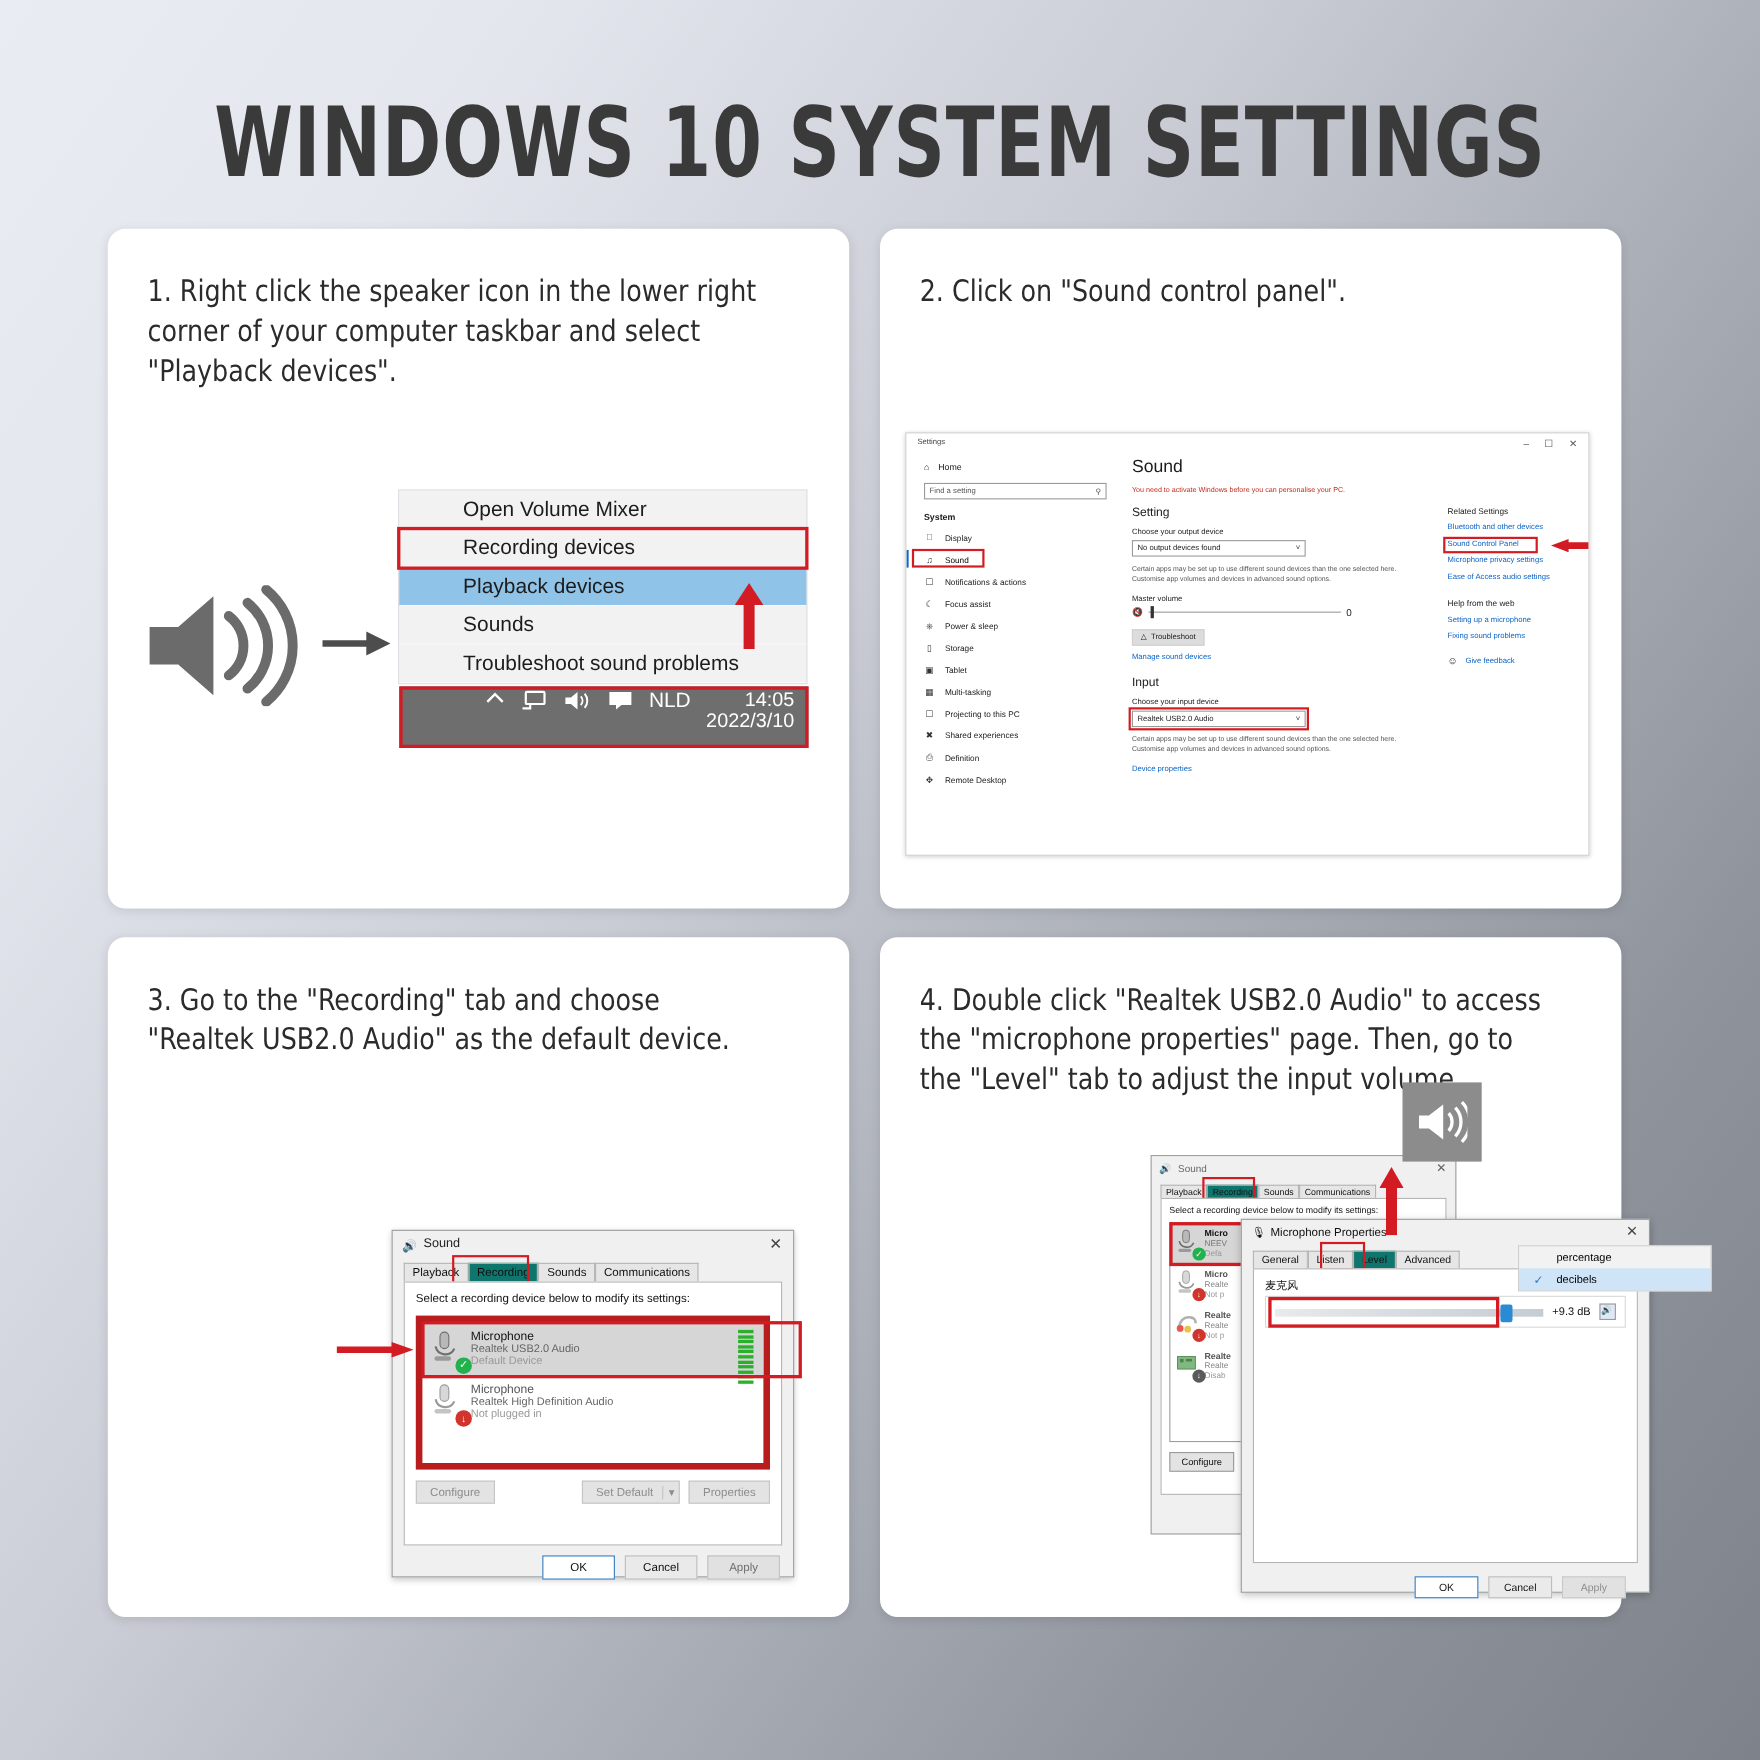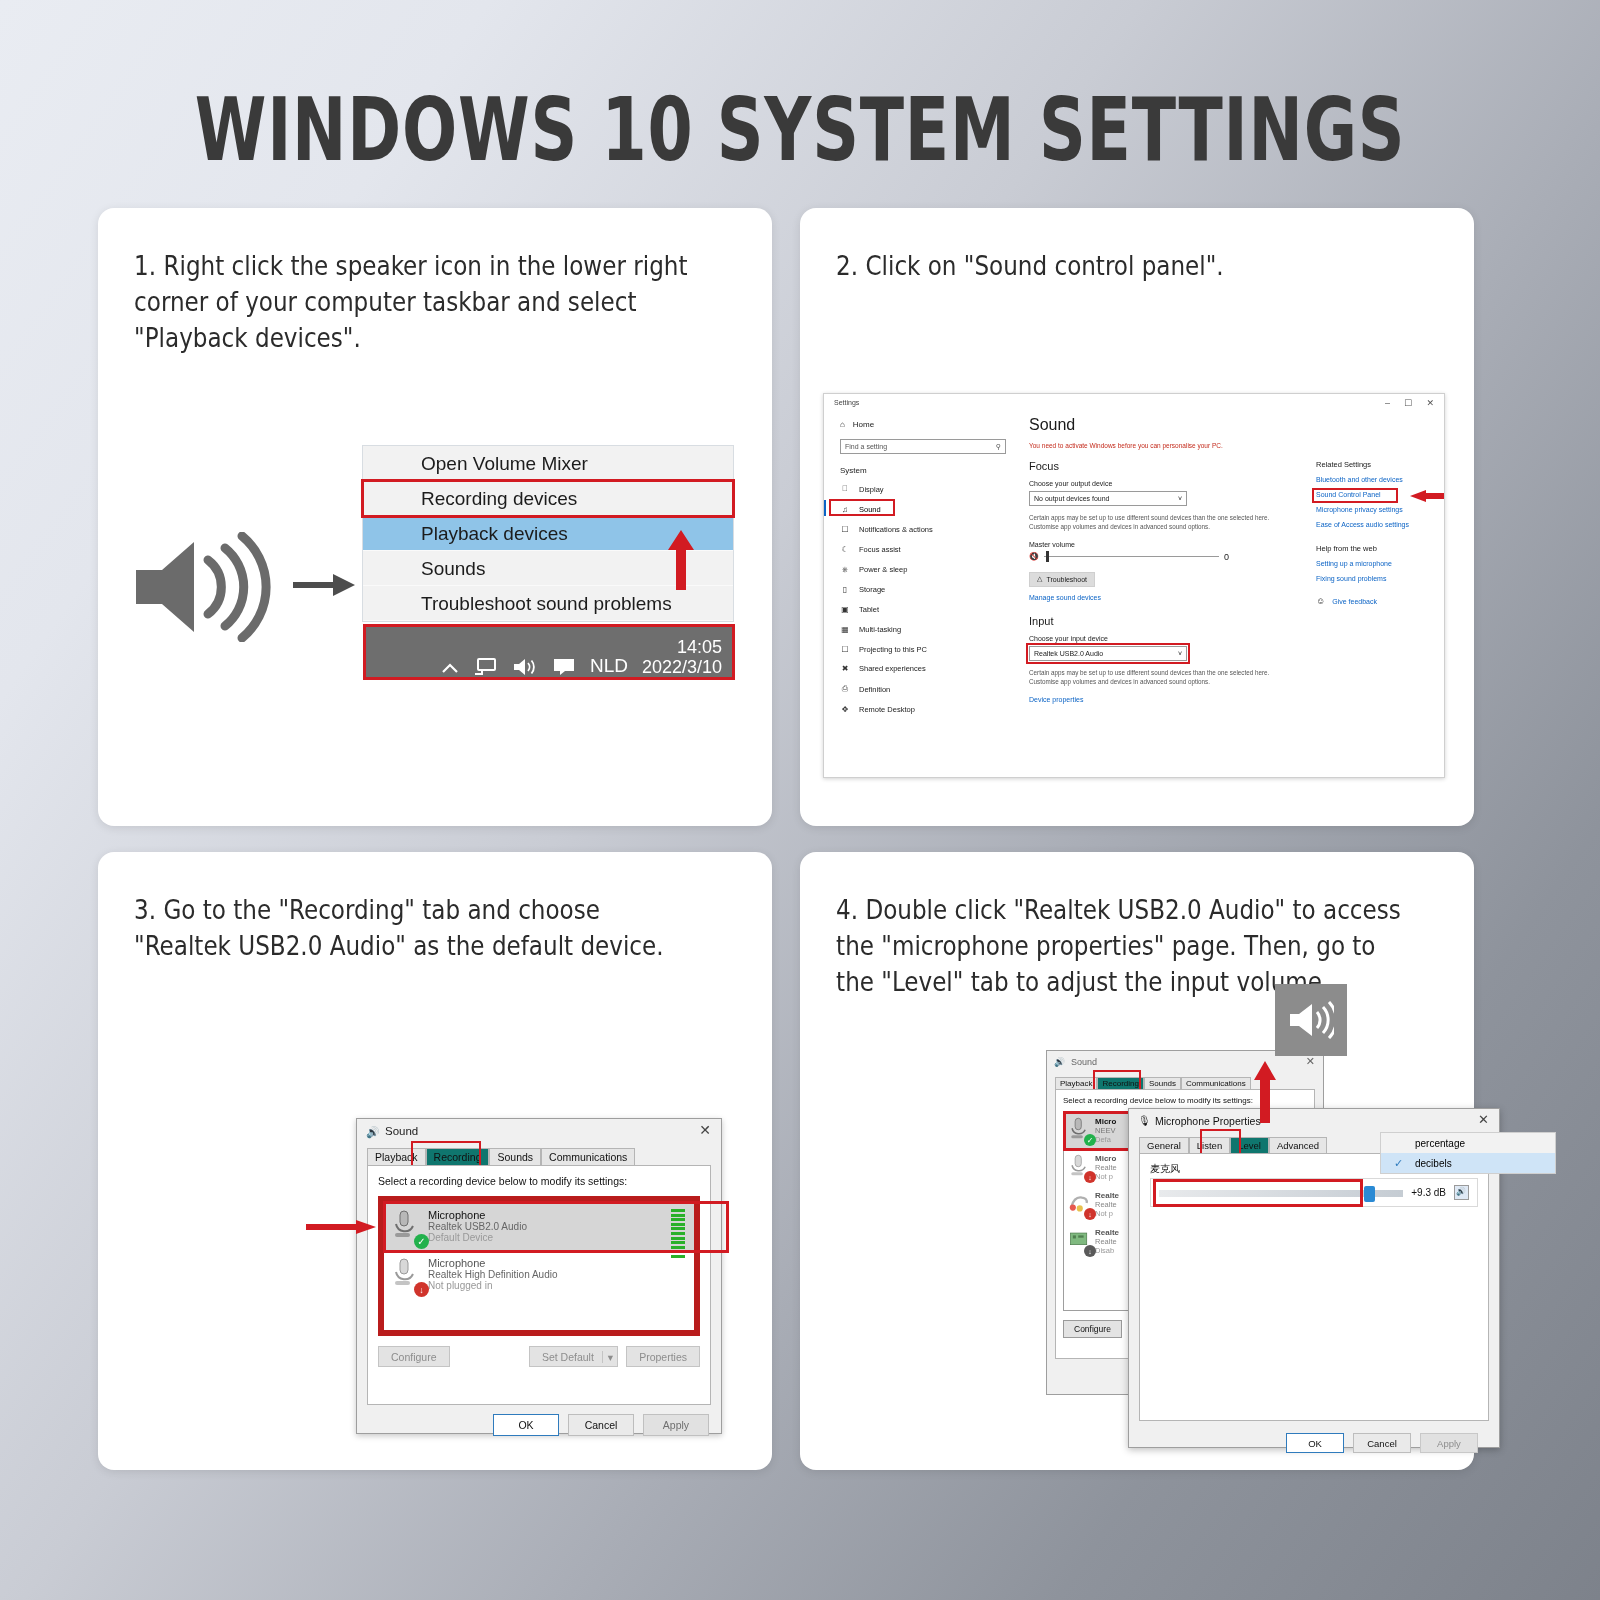--- a/index.html
+++ b/index.html
@@ -48,42 +48,42 @@
   }
   .ctx-item.sel { background:#8fc4e8; }
   .ctx-hl {
     position:absolute; left:-2px; top:33px; width:374px; height:39px;
     border:3px solid #d21b22; pointer-events:none;
   }
   .ctx-arrow-up { position:absolute; left:305px; top:84px; width:26px; height:60px; }
   .taskbar {
     position:absolute; left:0; top:178px; width:372px; height:56px;
     background:#6e6e6e; border:3px solid #d21b22; display:flex;
-    align-items:flex-end; justify-content:flex-end; gap:14px; padding-right:10px;
+    align-items:flex-start; justify-content:flex-end; gap:14px; padding-right:10px;
   }
   .tb-ic { color:#fff; display:flex; align-items:center; }
   .tb-lang { color:#fff; font-size:19px; font-family:"Liberation Sans",sans-serif;}
   .tb-clock { color:#fff; font-size:18px; line-height:1.08; text-align:right; }
   .tiny { font-family:"Liberation Sans","DejaVu Sans",sans-serif; }
   .redbox { position:absolute; border:2px solid #d21b22; pointer-events:none; }
   
   .settings {
     position:absolute; left:23px; top:185px; width:622px; height:385px;
     background:#fff; border:1px solid #cfcfcf; box-shadow:0 1px 4px rgba(0,0,0,.18);
     overflow:hidden; font-size:7px; color:#1b1b1b;
   }
   .set-title { position:absolute; left:10px; top:5px; font-size:7px; color:#444; }
   .win-ctl { position:absolute; top:4px; font-size:9px; color:#555; }
   .set-left { position:absolute; left:8px; top:22px; width:185px; }
   .set-home { display:flex; align-items:center; gap:8px; font-size:8px; padding:4px 0 4px 8px; }
   .set-search {
     margin:6px 0 0 8px; width:166px; height:15px; border:1px solid #9a9a9a;
     display:flex; align-items:center; justify-content:space-between; padding:0 4px; color:#555;
   }
-  .set-cat { margin:12px 0 4px 8px; font-weight:normal; font-size:8px; }
+  .set-cat { margin:12px 0 4px 8px; font-weight:bold; font-size:8px; }
   .set-item { display:flex; align-items:center; gap:9px; padding:5.4px 0 5.4px 8px; font-size:7.5px; }
   .set-item.active { color:#000; }
   .set-item .ic { width:10px; text-align:center; color:#333; font-size:8px; }
   .set-main { position:absolute; left:205px; top:22px; width:260px; }
   .set-h1 { font-size:16px; font-weight:400; color:#1b1b1b; margin-bottom:8px; }
   .set-warn { color:#c42b1c; font-size:6.5px; margin-bottom:11px; }
   .set-h2 { font-size:11px; font-weight:400; margin:0 0 8px 0; }
   .set-lbl { font-size:7px; margin-bottom:4px; }
   .combo {
     width:158px; height:15px; border:1px solid #9a9a9a; display:flex;
@@ -301,21 +301,21 @@
           <div class="set-item">
             <span class="ic">✥</span>
             <span>Remote Desktop</span>
           </div>
         </div>
 
         <div class="set-main">
           <div class="set-h1">Sound</div>
           <div class="set-warn">You need to activate Windows before you can personalise your PC.</div>
 
-          <div class="set-h2">Focus</div>
+          <div class="set-h2">Setting</div>
           <div class="set-lbl">Choose your output device</div>
           <div class="combo">
             <span>No output devices found</span>
             <span>˅</span>
           </div>
           <div class="set-note">Certain apps may be set up to use different sound devices than the one selected here. Customise app volumes and devices in advanced sound options.</div>
           <div class="set-lbl">Master volume</div>
           <div class="slider-row">
             <span style="font-size:8px">🔇</span>
             <span class="slider-track">

